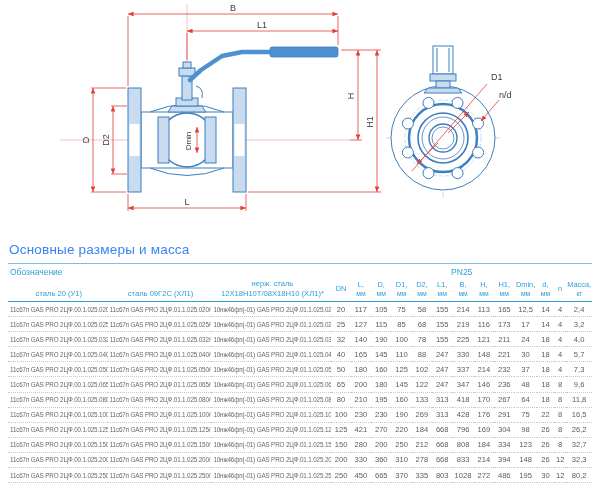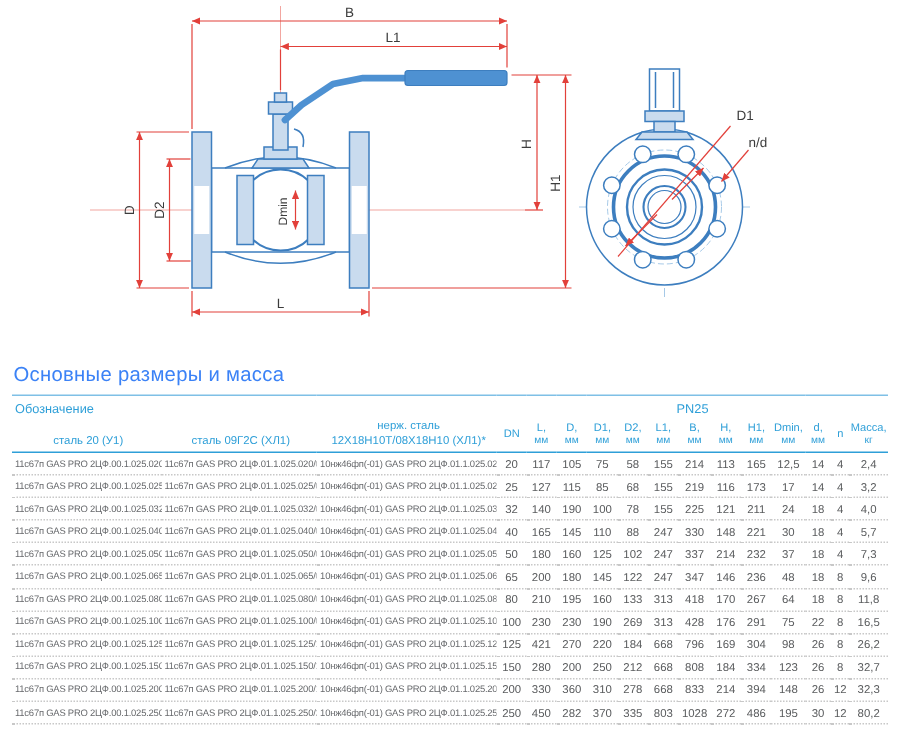--- a/index.html
+++ b/index.html
@@ -447,21 +447,21 @@
             <td class="val">26</td>
             <td class="val">12</td>
             <td class="val">32,3</td>
           </tr>
           <tr>
             <td class="des">11с67п GAS PRO 2ЦФ.00.1.025.250/200</td>
             <td class="des">11с67п GAS PRO 2ЦФ.01.1.025.250/200</td>
             <td class="des">10нж46фп(-01) GAS PRO 2ЦФ.01.1.025.250/200</td>
             <td class="val">250</td>
             <td class="val">450</td>
-            <td class="val">282</td>
+            <td class="val">665</td>
             <td class="val">370</td>
             <td class="val">335</td>
             <td class="val">803</td>
             <td class="val">1028</td>
             <td class="val">272</td>
             <td class="val">486</td>
             <td class="val">195</td>
             <td class="val">30</td>
             <td class="val">12</td>
             <td class="val">80,2</td>

